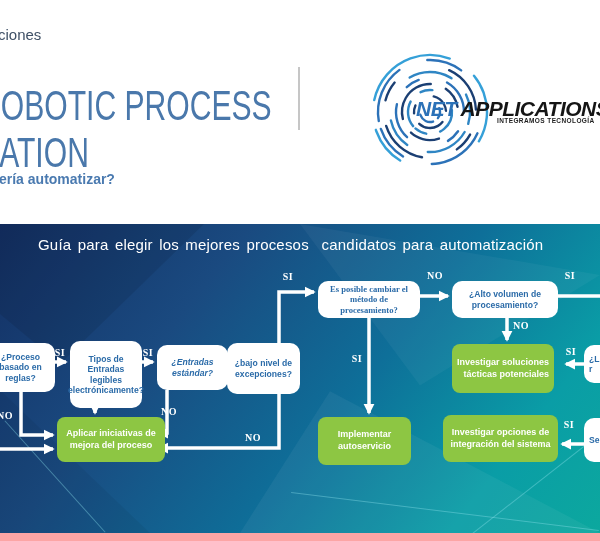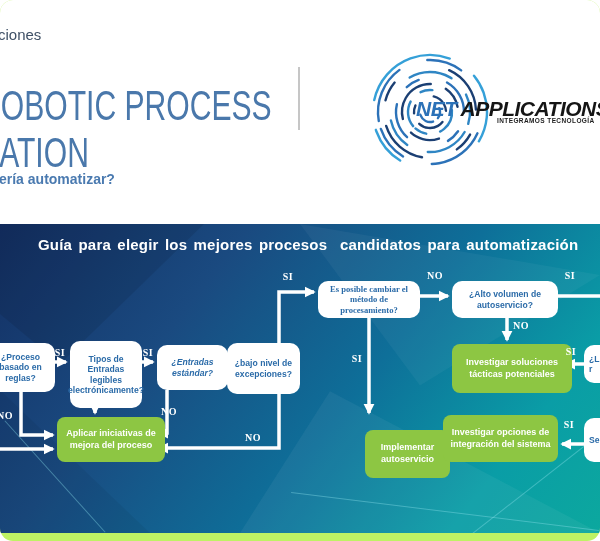--- a/index.html
+++ b/index.html
@@ -1,17 +1,17 @@
 <!DOCTYPE html>
 <html><head>
 <meta charset="utf-8">
 <style>
   html,body{margin:0;padding:0;}
   body{font-family:"Liberation Sans",sans-serif;}
-  #page{position:relative;width:600px;height:541px;background:#bef264;overflow:hidden;border-radius:13px;}
+  #page{position:relative;width:600px;height:541px;background:#fca5a5;overflow:hidden;}
 
   
   #header{position:absolute;left:0;top:0;width:600px;height:224px;background:#fff;}
   .corner-text{position:absolute;left:-2px;top:26px;font-size:15px;color:#3f5066;}
   .big-title{position:absolute;color:#4a78ab;font-size:43px;font-weight:400;white-space:pre;
              transform:scaleX(0.70);transform-origin:0 50%;line-height:1;}
   #title1{left:-21px;top:84px;}
   #title2{left:-109px;top:131px;}
   .subtitle{position:absolute;left:-1px;top:171px;font-size:14px;font-weight:700;color:#4a7ab0;}
   .divider{position:absolute;left:298px;top:67px;width:2px;height:63px;background:#c6c6c6;}
@@ -35,21 +35,21 @@
           clip-path:polygon(0 0,34% 0,10% 70%,0 45%);}
   .facet3{left:0;top:120px;width:600px;height:189px;background:rgba(255,255,255,0.05);
           clip-path:polygon(55% 25%,100% 100%,40% 100%);}
   .facet4{left:0;top:150px;width:600px;height:159px;background:rgba(0,0,0,0.05);
           clip-path:polygon(0 10%,25% 100%,0 100%);}
   .tex-line{position:absolute;height:1px;background:rgba(140,225,235,0.4);}
   .texl1{left:290px;top:287px;width:310px;transform:rotate(7deg);}
   .texl2{left:430px;top:268px;width:190px;transform:rotate(-38deg);}
   .texl3{left:-20px;top:252px;width:150px;transform:rotate(48deg);}
 
-  #panel-title{position:absolute;left:38px;top:12px;font-size:15px;font-weight:700;color:#ffffff;
+  #panel-title{position:absolute;left:38px;top:12px;font-size:15px;font-weight:400;color:#ffffff;
                white-space:pre;word-spacing:2px;letter-spacing:0.2px;}
 
   #connector-svg{position:absolute;left:0;top:0;}
 
   .node{position:absolute;border-radius:10px;display:flex;align-items:center;justify-content:center;
         text-align:center;box-sizing:border-box;padding:2px 3px;white-space:pre-line;line-height:1.18;}
   .node.decision{background:#ffffff;color:#2b6ba8;font-weight:700;font-size:8.6px;}
   .node.action{background:#8dc643;color:#ffffff;font-weight:700;font-size:9px;border-radius:8px;line-height:1.3;}
   .node.clipped{justify-content:flex-start;text-align:left;padding-left:5px;}
 
@@ -132,29 +132,29 @@
 legibles
 electrónicamente?</div>
         <div class="node decision" style="left: 157px; top: 121px; width: 71px; height: 45px; font-style: italic;">¿Entradas
 estándar?</div>
         <div class="node decision" style="left: 227px; top: 119px; width: 73px; height: 51px;">¿bajo nivel de
 excepciones?</div>
         <div class="node decision" style="left: 318px; top: 57px; width: 102px; height: 37px; font-family: Liberation Serif, serif;">Es posible cambiar el
 método de
 procesamiento?</div>
         <div class="node decision" style="left: 452px; top: 57px; width: 106px; height: 37px;">¿Alto volumen de
-autoservicio?</div>
+procesamiento?</div>
         <div class="node decision clipped" style="left: 584px; top: 121px; width: 30px; height: 38px;">¿L
 r</div>
         <div class="node decision clipped" style="left: 584px; top: 194px; width: 30px; height: 44px;">Se</div>
         <div class="node action" style="left: 57px; top: 193px; width: 108px; height: 45px;">Aplicar iniciativas de
 mejora del proceso</div>
-        <div class="node action" style="left: 318px; top: 206px; width: 85px; height: 48px; margin-left: 47px;">Implementar
+        <div class="node action" style="left: 318px; top: 193px; width: 93px; height: 48px;">Implementar
 autoservicio</div>
-        <div class="node action" style="left: 452px; top: 120px; width: 120px; height: 49px;">Investigar soluciones
+        <div class="node action" style="left: 452px; top: 120px; width: 102px; height: 49px; text-align: right;">Investigar soluciones
 tácticas potenciales</div>
         <div class="node action" style="left: 443px; top: 191px; width: 115px; height: 47px;">Investigar opciones de
 integración del sistema</div>
       </div>
     <div id="labels-layer">
         <span class="flow-label" style="left: 60px; top: 128px;">SI</span>
         <span class="flow-label" style="left: 148px; top: 128px;">SI</span>
         <span class="flow-label" style="left: 235px; top: 128px;">SI</span>
         <span class="flow-label" style="left: 288px; top: 52px;">SI</span>
         <span class="flow-label" style="left: 435px; top: 51px;">NO</span>

